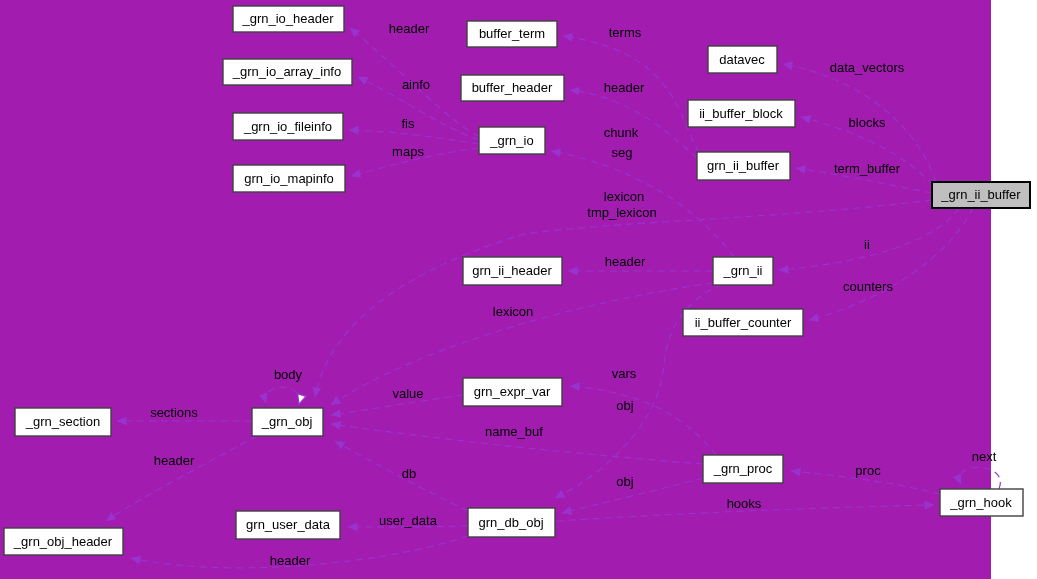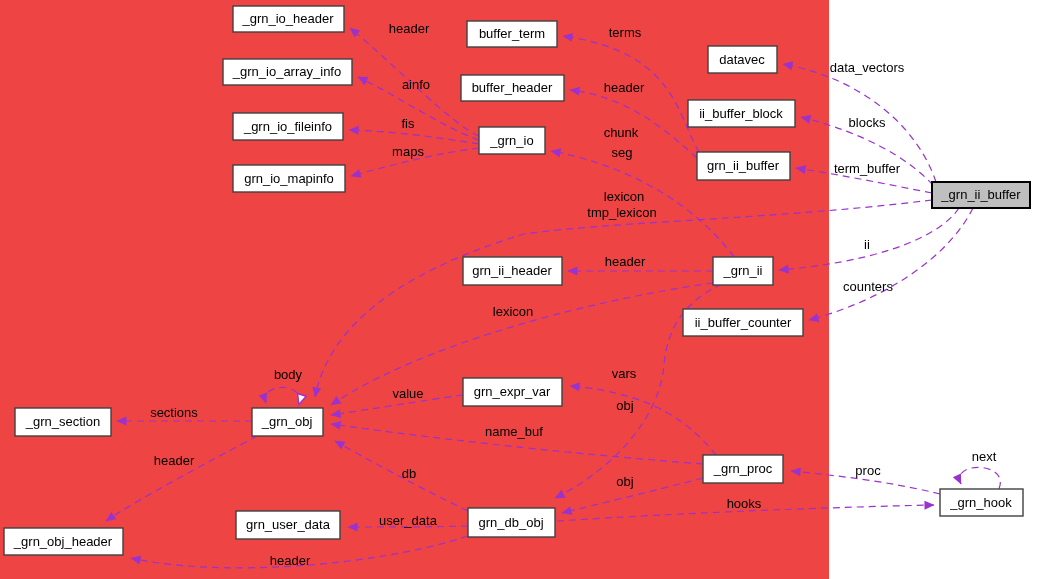--- a/index.html
+++ b/index.html
@@ -1,16 +1,16 @@
 <!DOCTYPE html>
 <html><head>
 <meta charset="utf-8">
 <style>
   html,body{margin:0;padding:0;background:#ffffff;}
-  .stage{position:relative;width:829px;height:579px;background:#ef4444;font-family:"Liberation Sans",sans-serif;text-align:right;}
+  .stage{position:relative;width:991px;height:579px;background:#a21caf;font-family:"Liberation Sans",sans-serif;text-align:right;}
   svg{display:block;}
   .edge{fill:none;stroke:#9a32cd;stroke-width:1.2;stroke-dasharray:7 5;}
   .node rect{fill:#ffffff;stroke:#404040;stroke-width:1.4;}
   .node.main rect{fill:#bfbfbf;stroke:#000000;stroke-width:2;}
   .node text{font-family:"Liberation Sans",sans-serif;font-size:13px;fill:#000000;text-anchor:middle;}
   .elabel{font-family:"Liberation Sans",sans-serif;font-size:13px;fill:#000000;text-anchor:middle;}
 </style>
 </head>
 <body>
 

